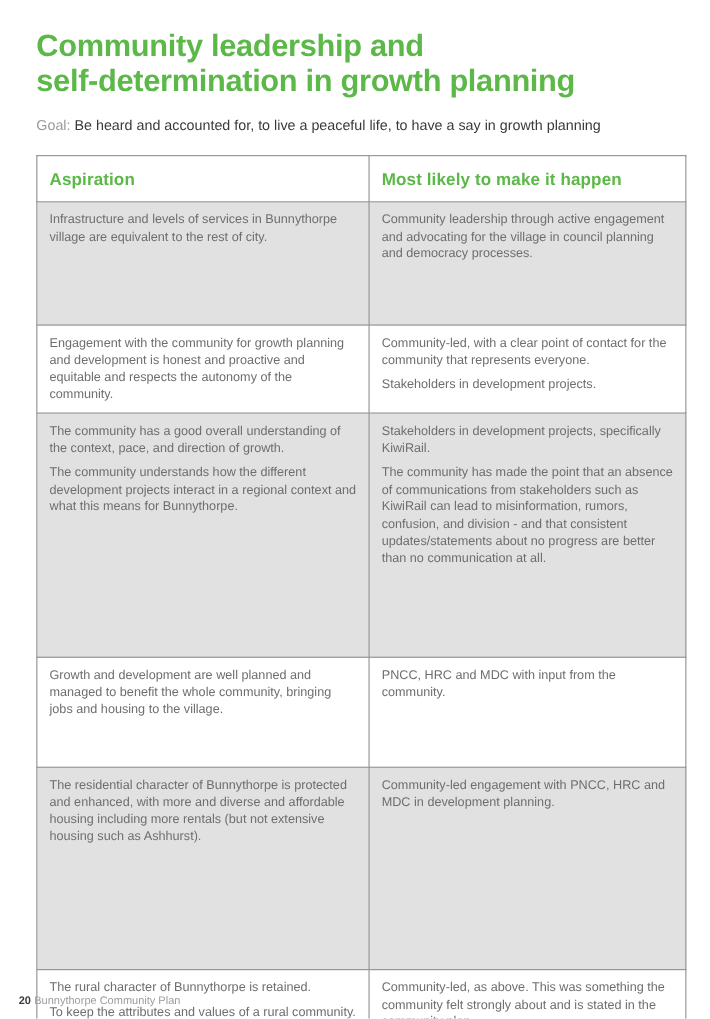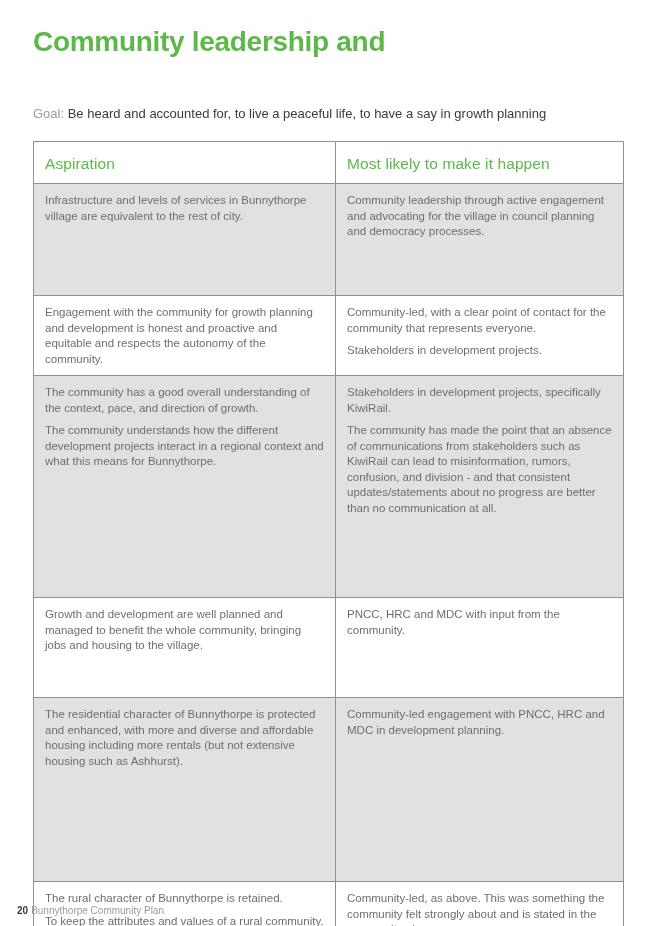--- a/index.html
+++ b/index.html
@@ -52,21 +52,21 @@
   }
   .aspiration-table col.c1 { width: 302px; }
   .aspiration-table col.c2 { width: 288px; }
 
   .aspiration-table th {
     height: 42px;
     vertical-align: middle;
     padding: 2px 11px 0 11px;
     color: var(--accent, #5cb848);
     font-size: 15.5px;
-    font-weight: normal;
+    font-weight: bold;
     letter-spacing: 0.1px;
     background: #ffffff;
   }
 
   .aspiration-table td {
     padding: 9px 11px 8px 11px;
     color: var(--bodytext, #6e6e6e);
     font-size: 11.5px;
     line-height: 15.5px;
     background: #ffffff;
@@ -92,20 +92,21 @@
   .footer .page-num { color: #3a3a3a; font-weight: bold; }
   .footer .footer-label { color: #9b9b9b; margin-left: 3px; }
 </style>
 </head>
 <body>
 
 <div class="page">
 
   <h1 class="title">
     <span>Community leadership and</span><br>
+    <span>self-determination in growth planning</span>
   </h1>
 
   <div class="goal-line">
     <span class="goal-label">Goal:</span>
     <span class="goal-text">Be heard and accounted for, to live a peaceful life, to have a say in growth planning</span>
   </div>
 
   <table class="aspiration-table">
     <colgroup>
         <col class="c1">

